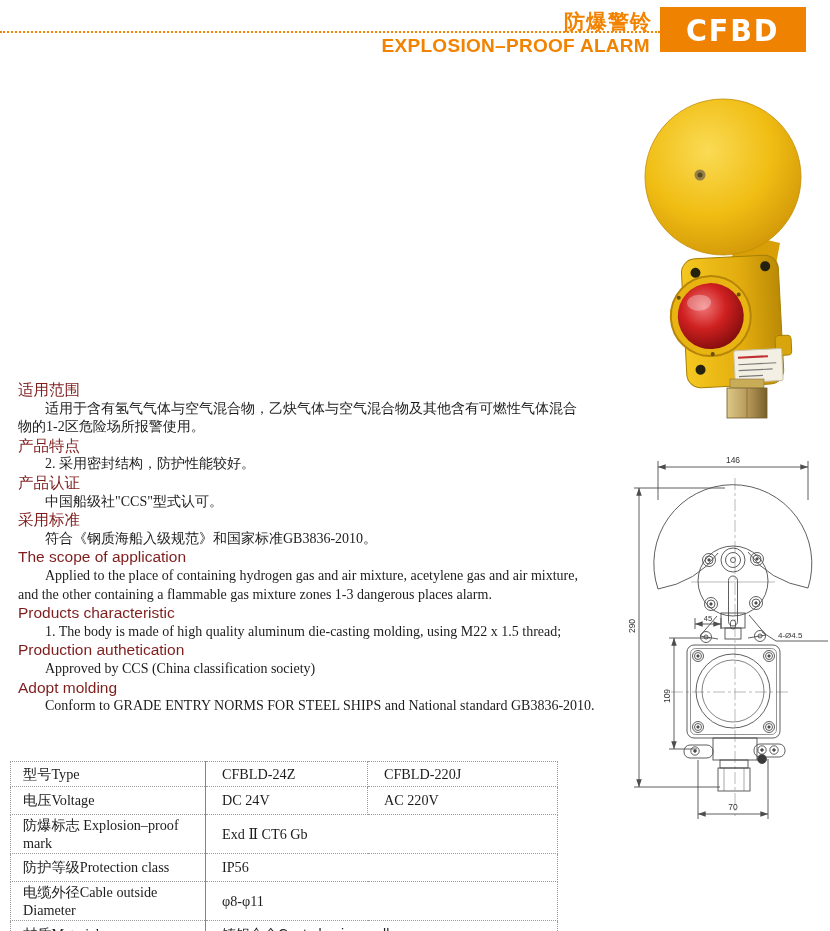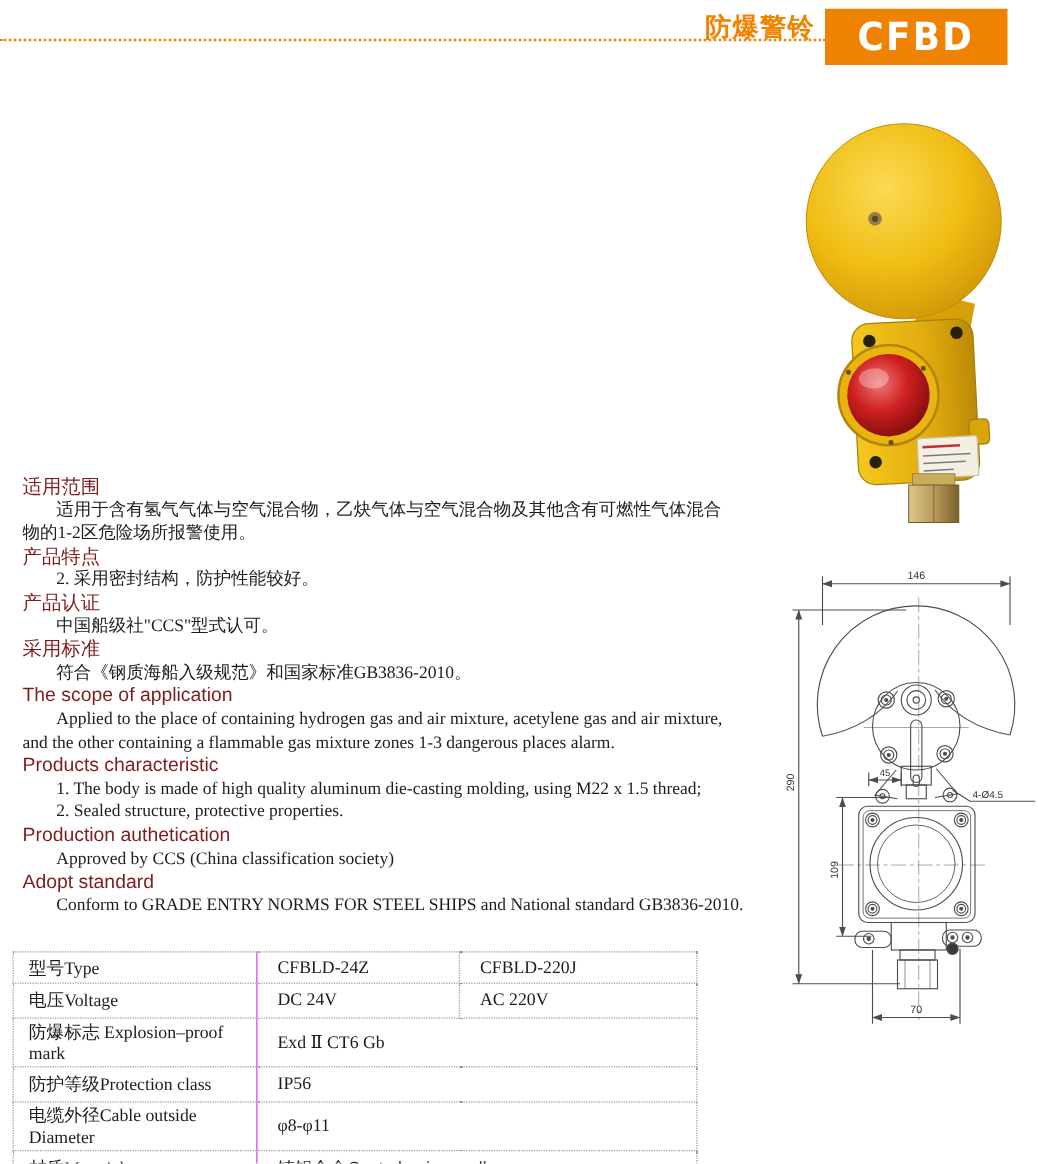--- a/index.html
+++ b/index.html
@@ -41,20 +41,21 @@
   .spec tr.r1{height:25px;}
   .spec td.sans{font-family:"Liberation Sans","DejaVu Sans",sans-serif;font-size:14px;}
 </style>
 </head>
 <body>
 
 <div class="page">
 
   <div class="top-rule"></div>
   <div class="title-zh">防爆警铃</div>
+  <div class="title-en">EXPLOSION–PROOF ALARM</div>
   <div class="badge">
     <span>CFBD</span>
   </div>
 
   <svg class="photo" width="190" height="325" viewBox="0 0 190 325">
     <defs>
       <radialGradient id="bellG" cx="40%" cy="33%" r="75%">
         <stop offset="0%" stop-color="#FADB55"></stop>
           <stop offset="55%" stop-color="#F0BD13"></stop>
         <stop offset="100%" stop-color="#CE9307"></stop>
@@ -121,24 +122,23 @@
     <div class="t ind">2. 采用密封结构，防护性能较好。</div>
     <div class="h">产品认证</div>
     <div class="t ind">中国船级社"CCS"型式认可。</div>
     <div class="h">采用标准</div>
     <div class="t ind">符合《钢质海船入级规范》和国家标准GB3836-2010。</div>
     <div class="h">The scope of application</div>
     <div class="t ind">Applied to the place of containing hydrogen gas and air mixture, acetylene gas and air mixture,</div>
     <div class="t">and the other containing a flammable gas mixture zones 1-3 dangerous places alarm.</div>
     <div class="h">Products characteristic</div>
     <div class="t ind">1. The body is made of high quality aluminum die-casting molding, using M22 x 1.5 thread;</div>
-    <div class="t ind">2. Sealed structure, protective properties.</div>
     <div class="h">Production authetication</div>
     <div class="t ind">Approved by CCS (China classification  society)</div>
-    <div class="h">Adopt standard</div>
+    <div class="h">Adopt molding</div>
     <div class="t ind">Conform to GRADE ENTRY NORMS FOR STEEL SHIPS  and National standard GB3836-2010.</div>
   </div>
 
   <svg class="drawing" width="205" height="380" viewBox="0 0 205 380">
     <defs>
       <marker id="ar" viewBox="0 0 10 10" refX="9.5" refY="5" markerWidth="9" markerHeight="9" orient="auto-start-reverse">
         <path d="M0,1.6 L9.8,5 L0,8.4 z" fill="#4d4d4d"></path>
       </marker>
     </defs>
     <g stroke="#4d4d4d" stroke-width="0.9" fill="none">

